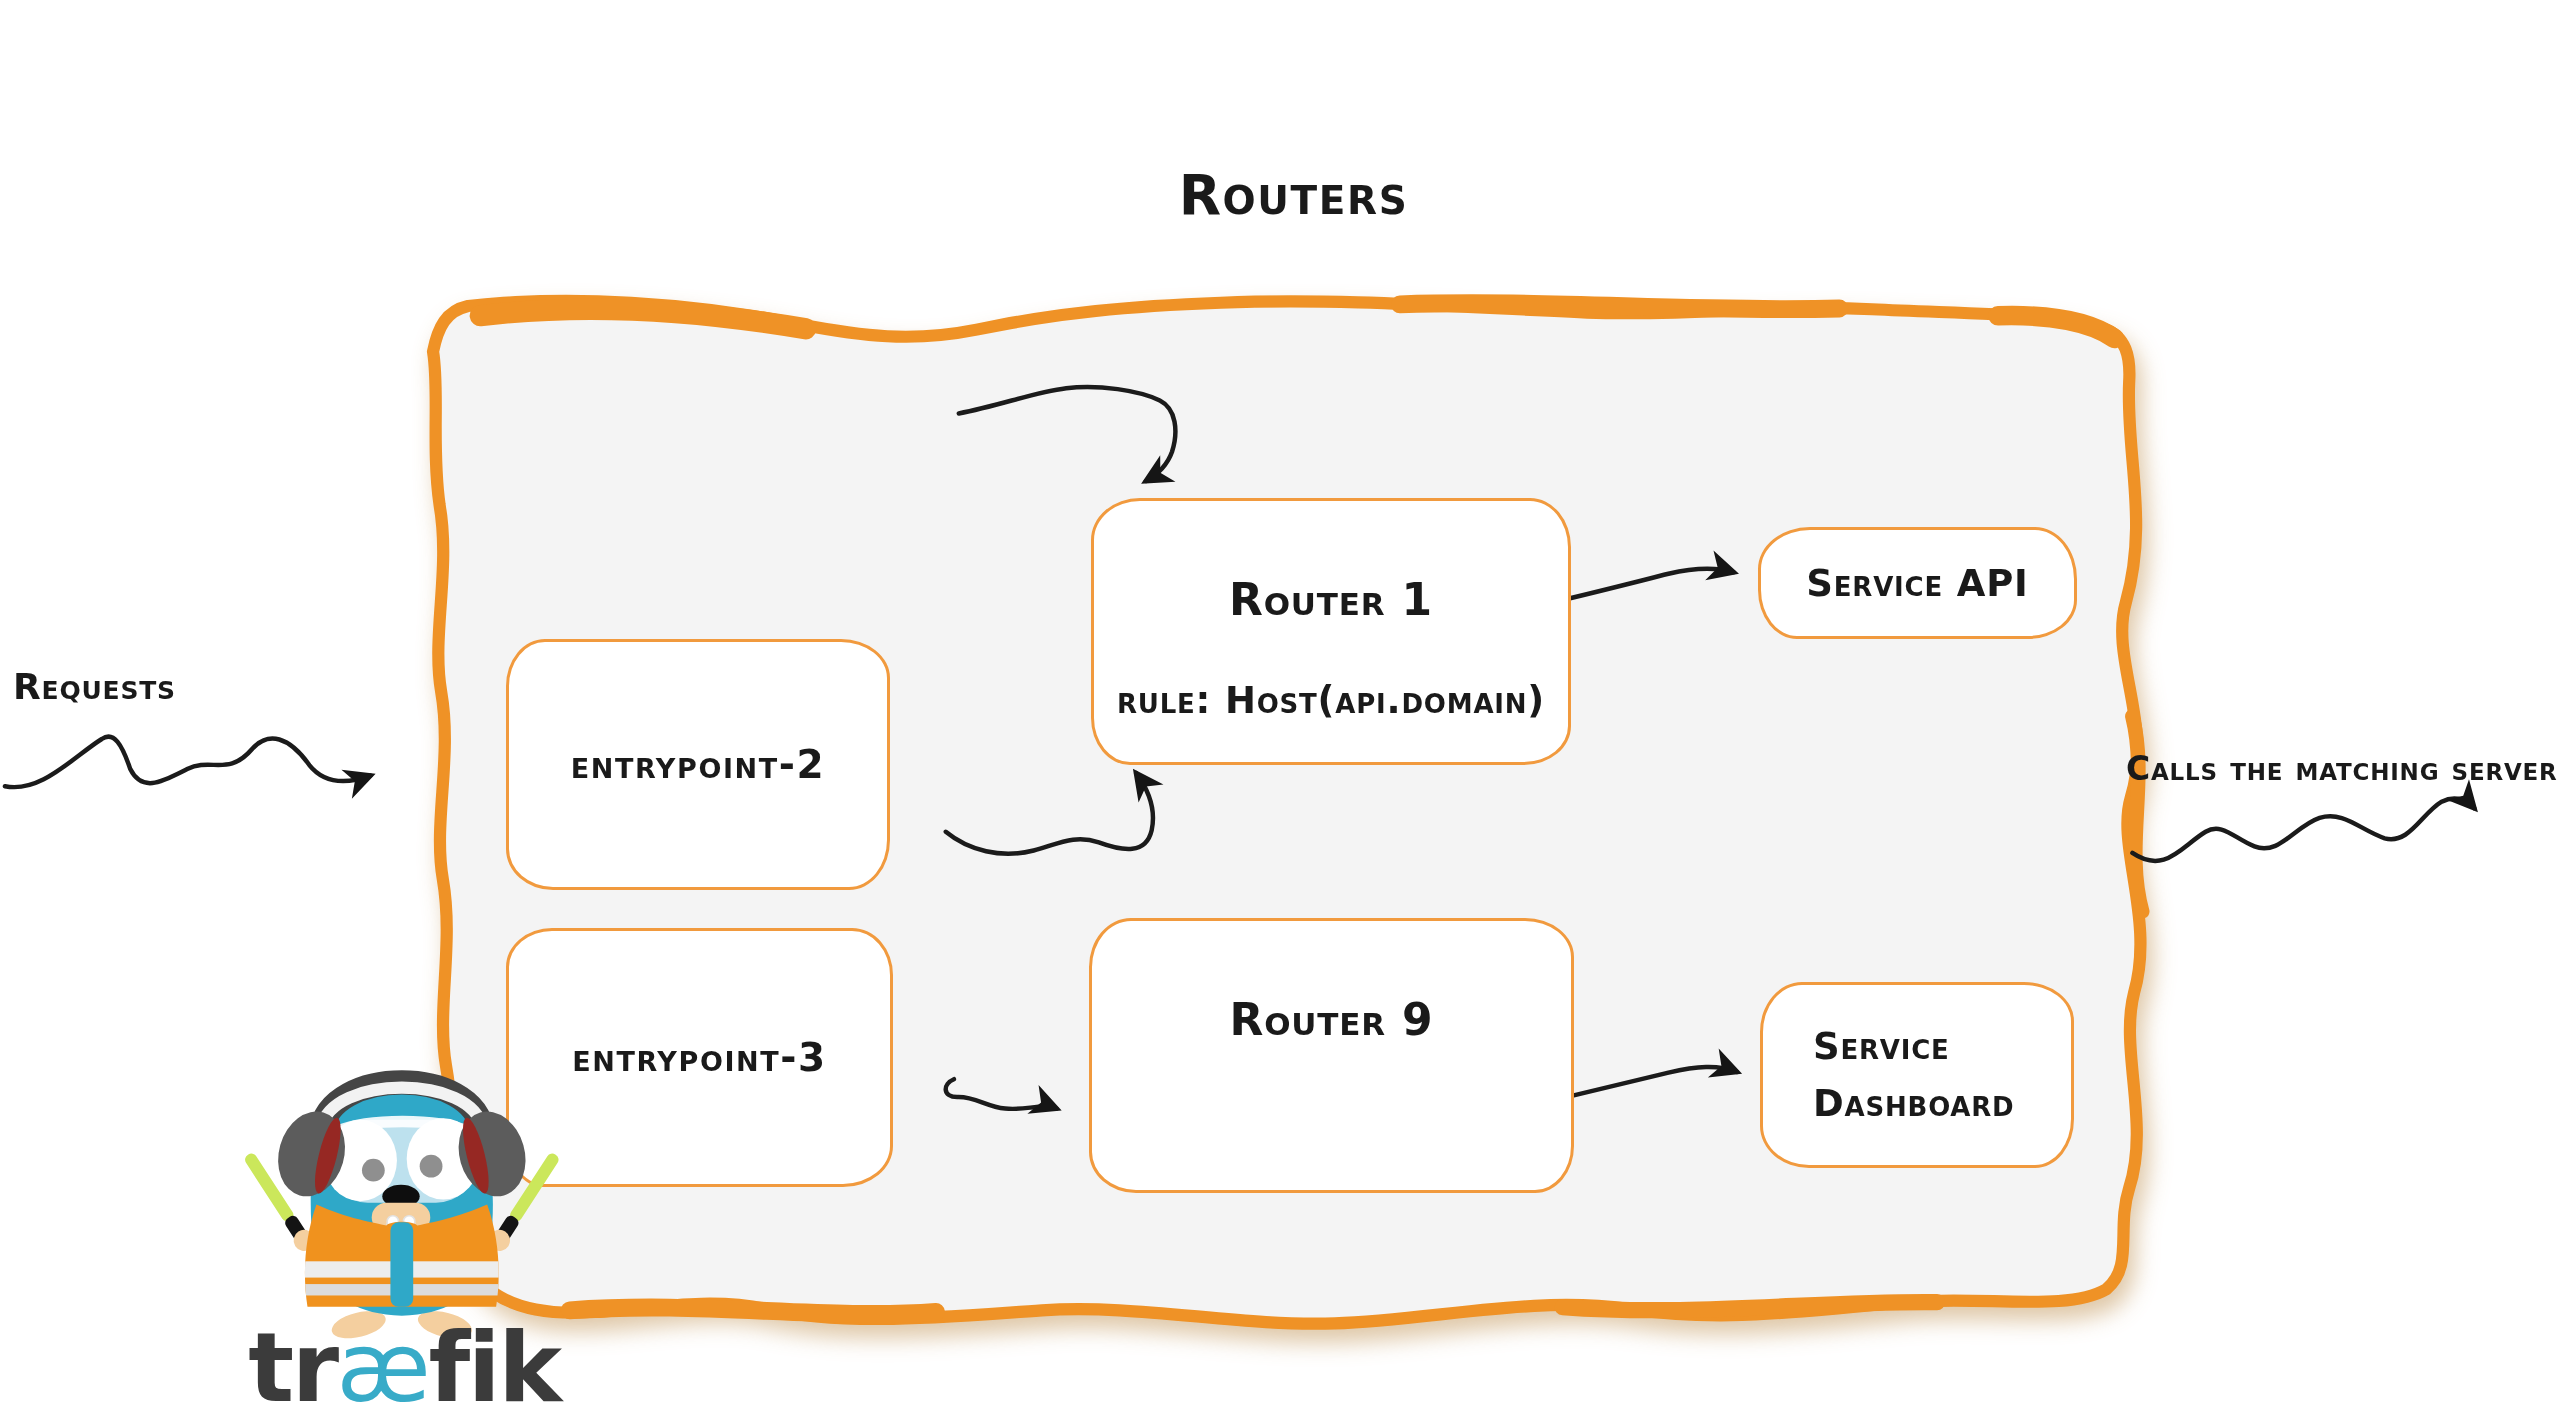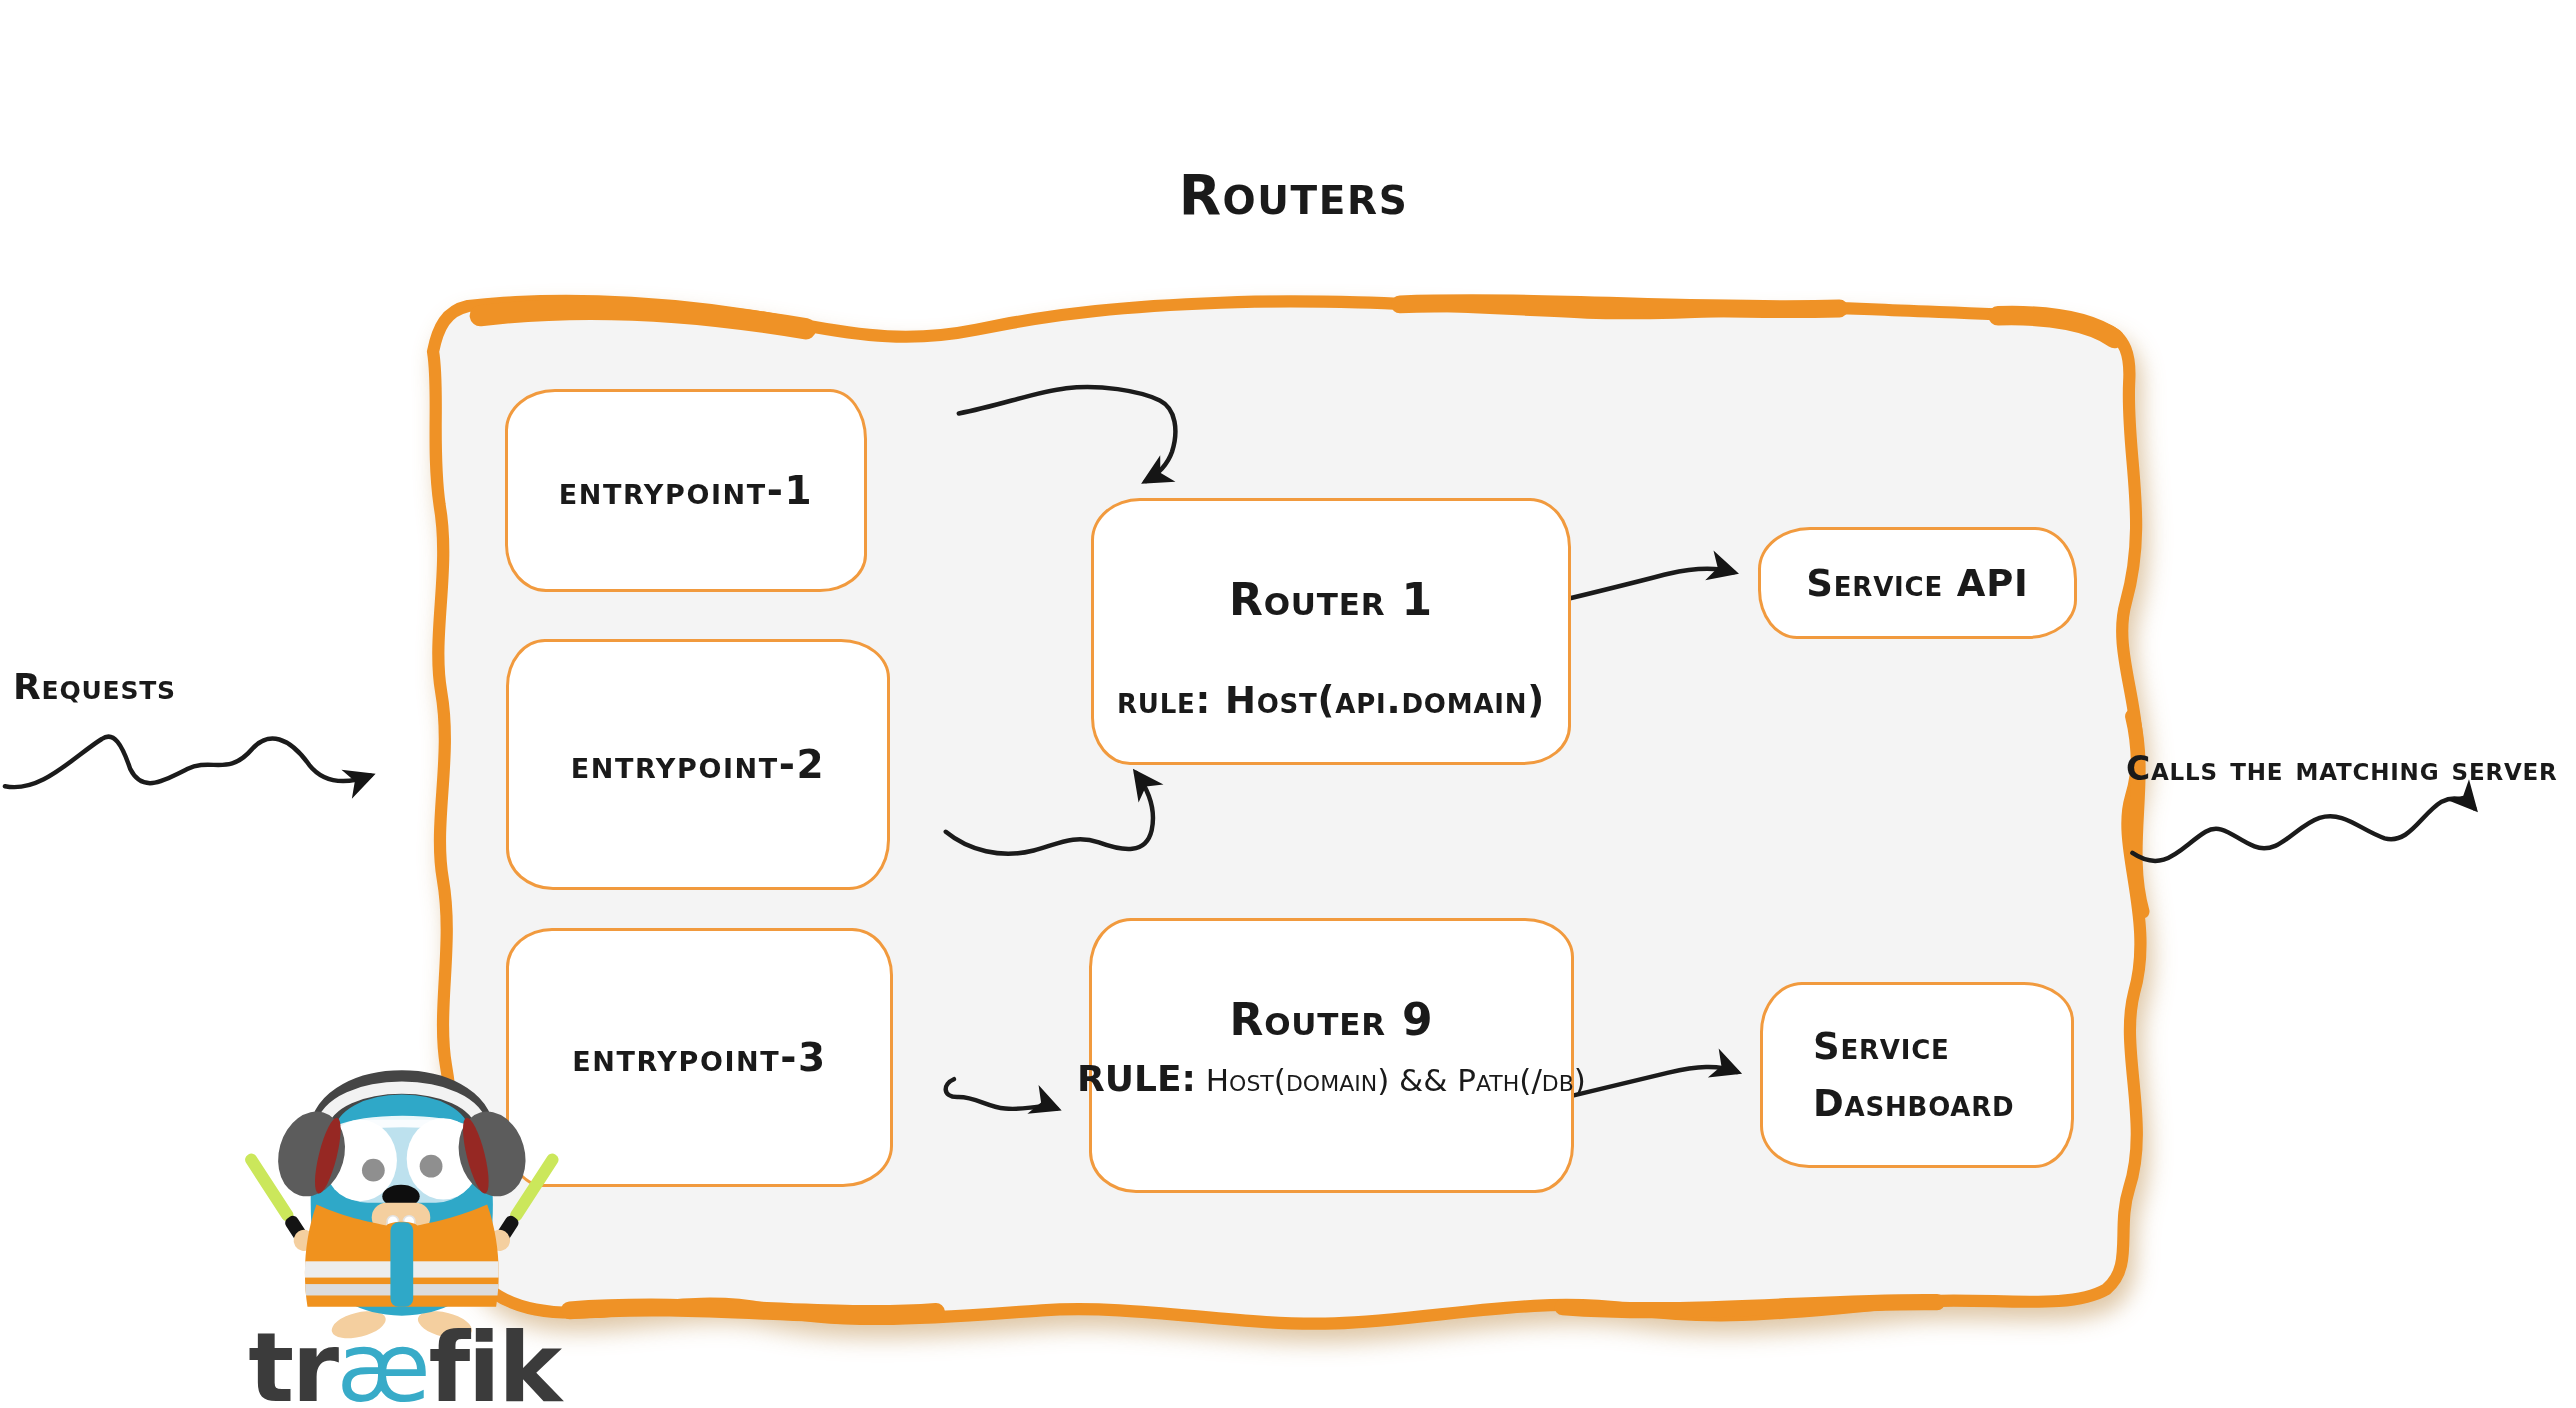--- a/index.html
+++ b/index.html
@@ -74,37 +74,33 @@
       <path marker-end="url(#ah)" d="M 1172 1326 C 1158 1332 1158 1348 1176 1348 C 1198 1347 1212 1360 1235 1362 C 1260 1365 1280 1355 1298 1362"></path>
       <path marker-end="url(#ah)" d="M 1908 1352 C 1960 1340 2010 1328 2050 1318 C 2085 1310 2110 1308 2134 1317"></path>
       <path marker-end="url(#ah)" d="M 2620 1048 C 2660 1075 2680 1040 2710 1022 C 2730 1010 2745 1030 2770 1040 C 2800 1052 2820 1015 2850 1005 C 2880 996 2900 1020 2930 1030 C 2960 1038 2975 1000 3000 985 C 3018 976 3032 984 3040 993"></path>
     </g>
   </svg>
 
   <div class="title sc">Routers</div>
   <div class="side-label lbl-requests sc">Requests</div>
   <div class="side-label lbl-calls sc">Calls the matching server</div>
 
-  <div class="box ep ep1 sc">
-    <span>entrypoint-1</span>
-  </div>
   <div class="box ep ep2 sc">
     <span>entrypoint-2</span>
   </div>
   <div class="box ep ep3 sc">
     <span>entrypoint-3</span>
   </div>
 
   <div class="box r1 sc">
     <span class="router-name">Router 1</span>
     <span class="router-rule">rule: Host(api.domain)</span>
   </div>
   <div class="box r2 sc">
     <span class="router-name">Router 9</span>
-    <span class="r2-rule"><b>RULE:</b><span> Host(domain) &amp;&amp; Path(/db)</span></span>
   </div>
 
   <div class="box svc svc1 sc">
     <span>Service API</span>
   </div>
   <div class="box svc svc2 sc">
     <span>Service</span>
     <span>Dashboard</span>
   </div>
 

